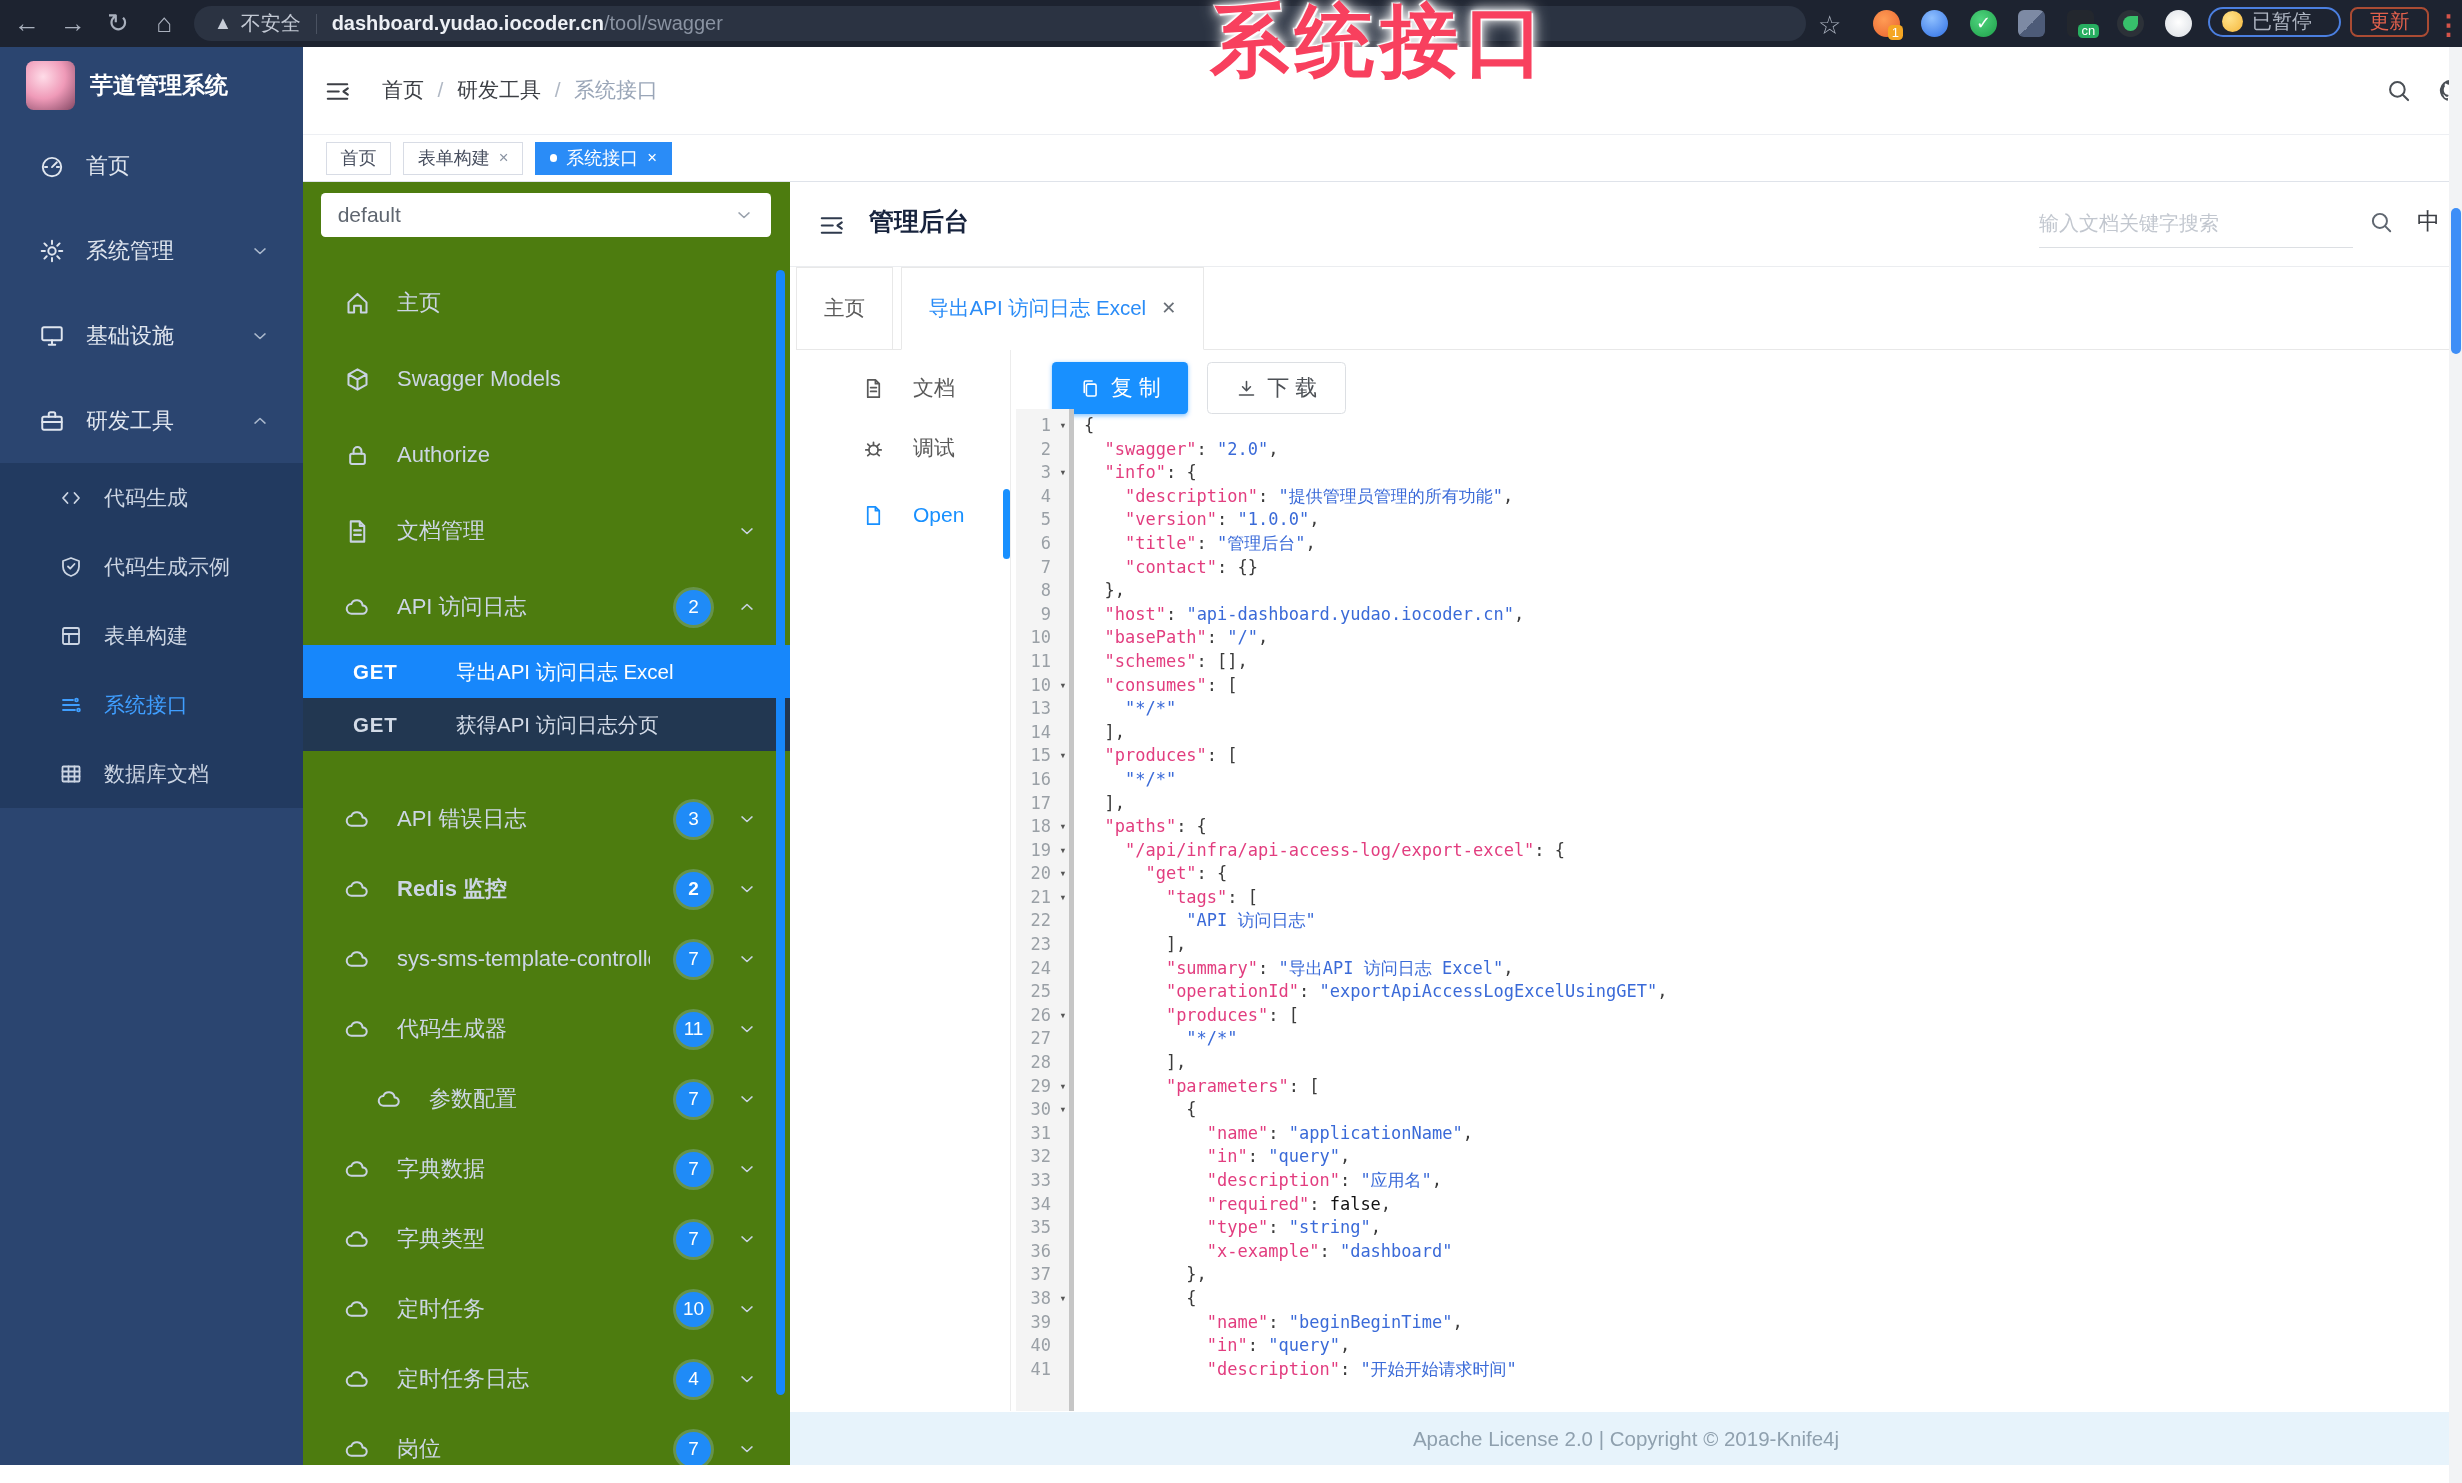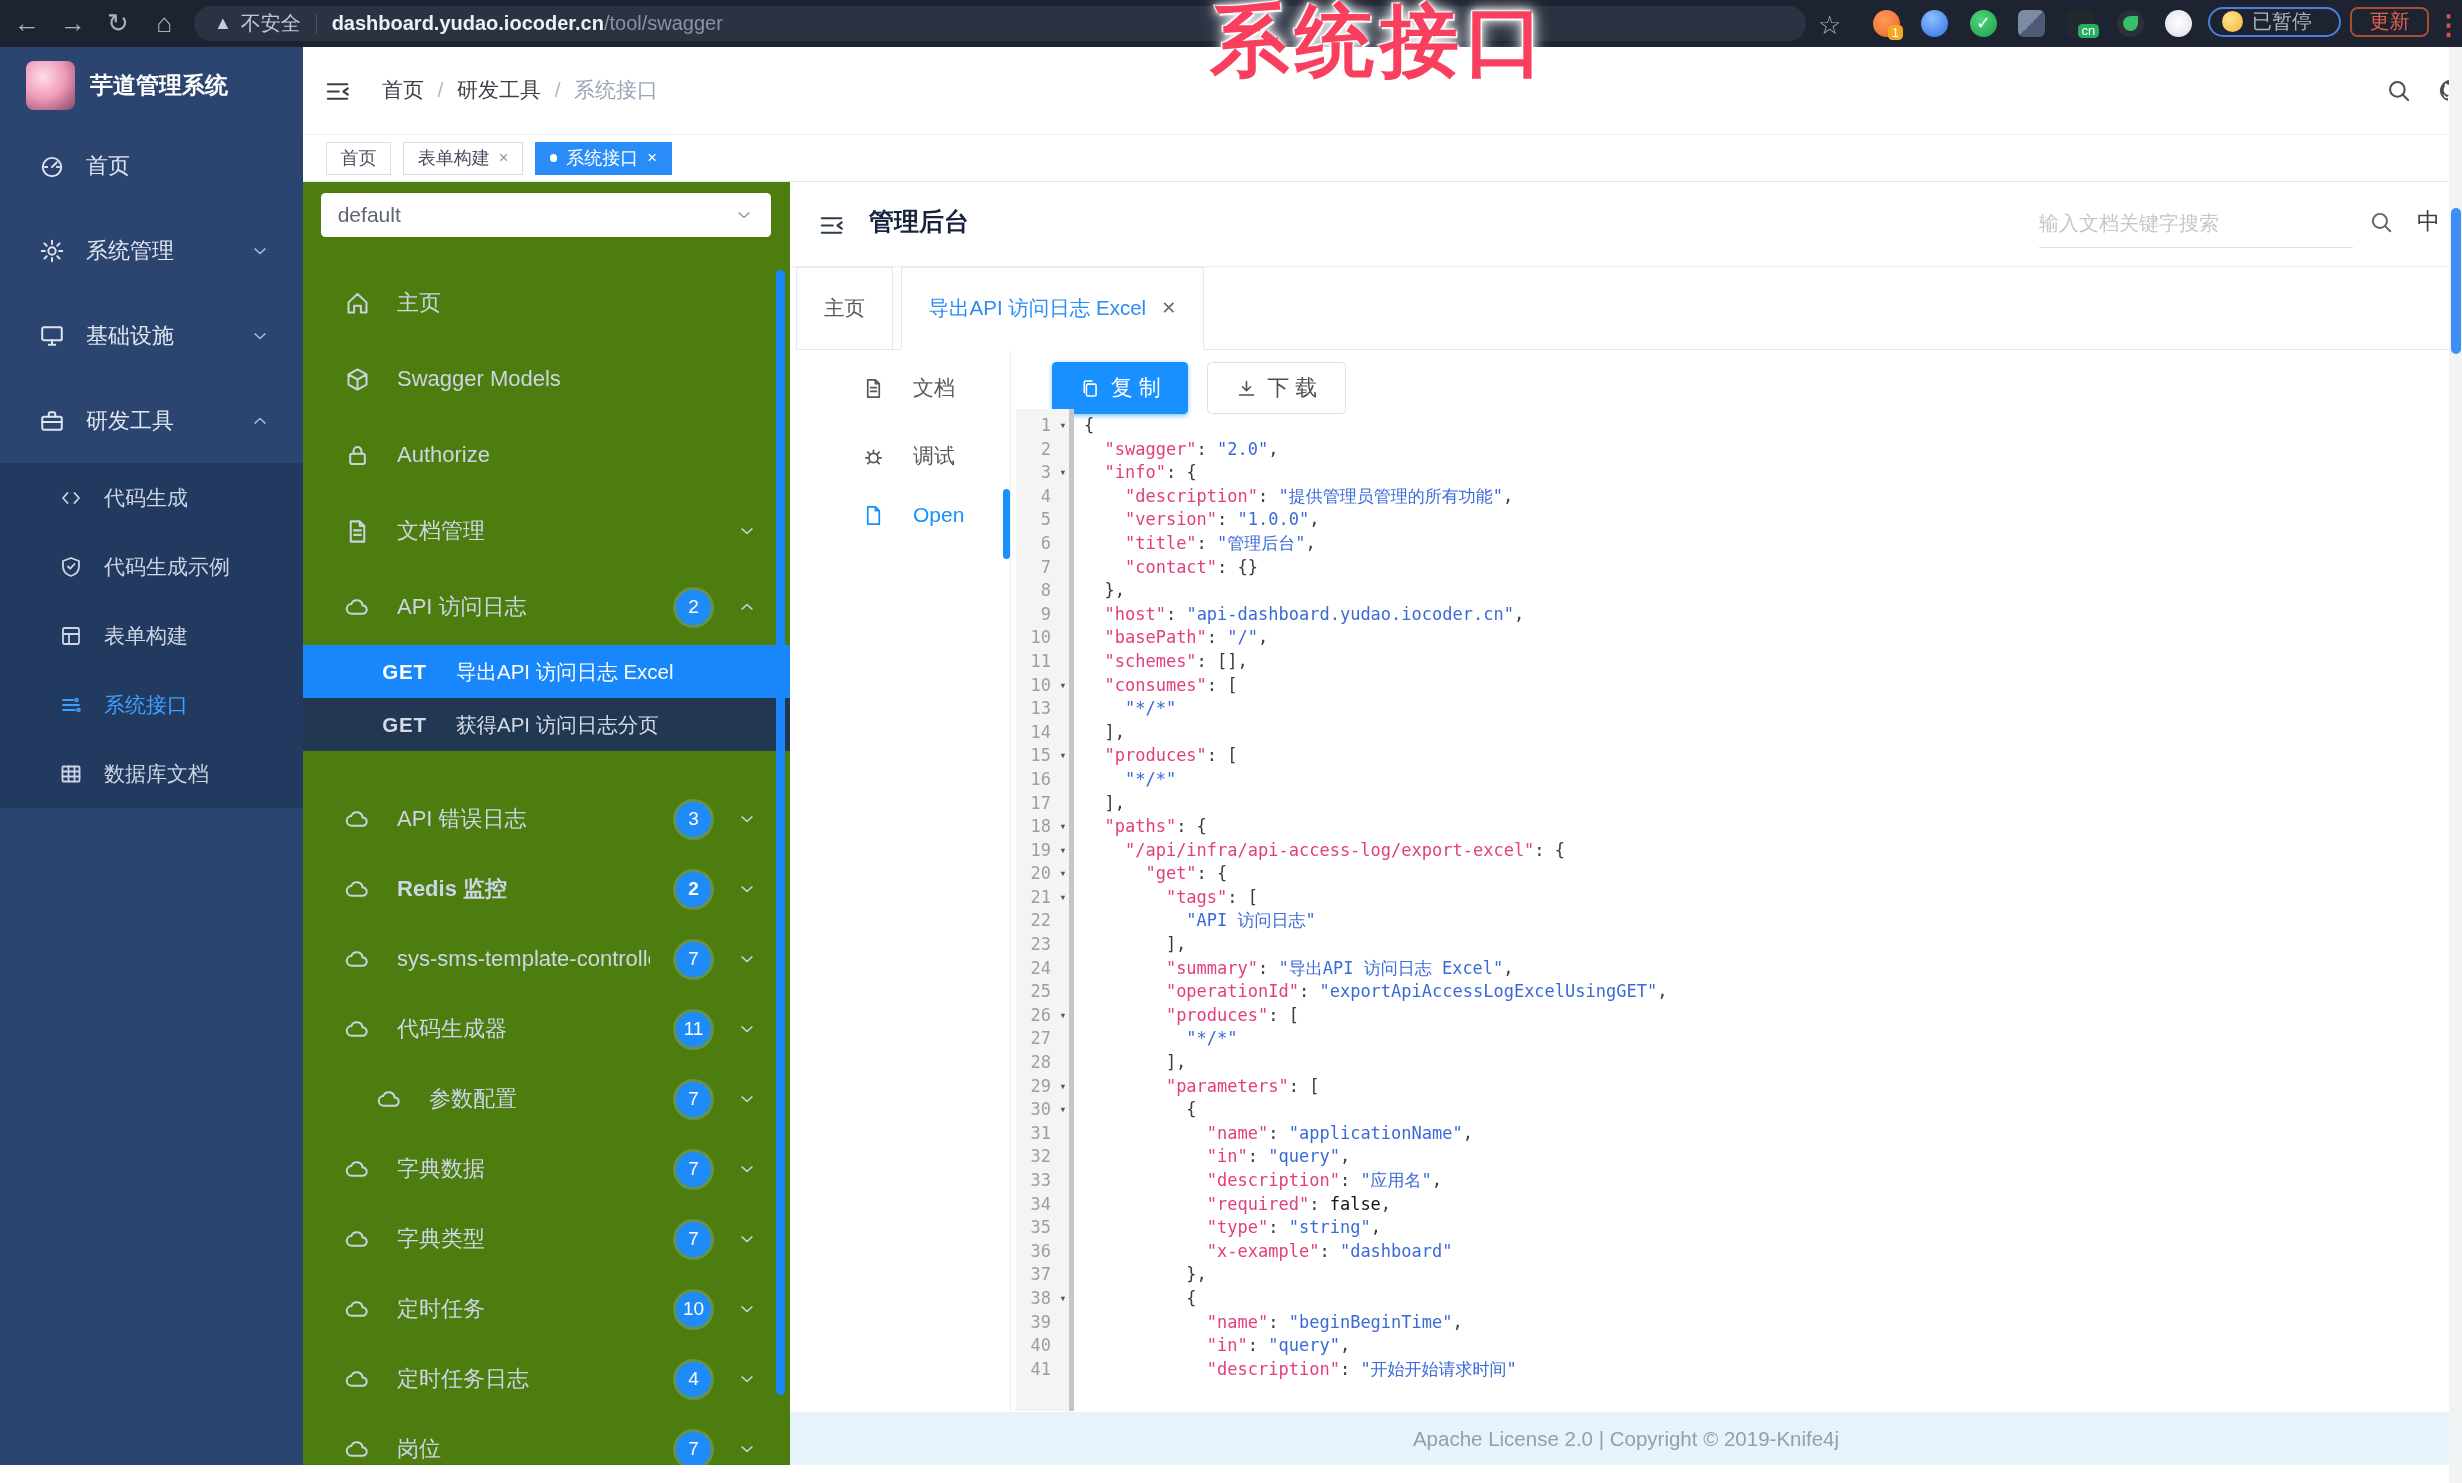--- a/index.html
+++ b/index.html
@@ -54,21 +54,21 @@
   .sw{position:absolute;left:303px;top:182px;width:487px;height:1283px;background:#4d7c0f;color:#ccd6e4;overflow:hidden;}
   .sw-select{position:absolute;left:18px;top:10.6px;width:450px;height:44px;background:#fff;border-radius:4.5px;display:flex;align-items:center;padding:0 16.7px;box-sizing:border-box;color:#5f6670;font-size:21px;cursor:pointer;}
   .sw-select .chev{margin-left:auto;width:20px;height:20px;color:#9aa2ad;}
   .sw-items{position:absolute;left:0;top:83px;width:487px;}
   .sw-item{height:76px;display:flex;align-items:center;padding:0 33px 0 41px;gap:26px;font-size:22px;cursor:pointer;box-sizing:border-box;}
   .sw-item svg{width:27px;height:27px;flex:none;color:#c9d3e2;}
   .sw-item .lbl{flex:1;white-space:nowrap;overflow:hidden;}
   .sw-item .chev{width:20px;height:20px;color:#9fb0c5;flex:none;}
   .badge{min-width:35px;height:35px;border-radius:17.4px;background:#1f8bf7;color:#fff;font-size:19px;display:flex;align-items:center;justify-content:center;padding:0 4.5px;box-sizing:border-box;box-shadow:0 0 0 3px rgba(180,215,255,.25);flex:none;}
   .api-row{height:53px;display:flex;align-items:center;padding-left:50px;font-size:20.5px;color:#d3dbe7;cursor:pointer;}
-  .api-row .method{width:103px;font-weight:bold;letter-spacing:0.8px;text-align:center;}
+  .api-row .method{width:103px;font-weight:bold;letter-spacing:0.8px;}
   .api-row.active{background:#1787fb;color:#fff;}
   .api-row.plain{background:#223751;}
   .sw-scroll{position:absolute;left:473px;top:88px;width:9px;height:1125px;background:#1787fb;border-radius:4.5px;}
 
   
   .doc{position:absolute;left:790px;top:182px;width:1672px;height:1283px;background:#fff;}
   .doc-hdr{position:absolute;left:0;top:0;width:1672px;height:85px;border-bottom:0.8px solid #ebedf0;box-sizing:border-box;}
   .doc-hdr .fold{position:absolute;left:27px;top:29px;width:29px;height:29px;color:#2f3a4d;}
   .doc-title{position:absolute;left:79px;top:23px;font-size:25px;font-weight:600;color:#17233d;}
   .search-wrap{position:absolute;left:1249px;top:18px;width:314px;height:47px;border-bottom:1.5px solid #dcdfe3;color:#c2c7cf;font-size:20px;display:flex;align-items:center;}
@@ -546,21 +546,21 @@
 
     <div id="side-tabs">
         <div class="stab" style="left: 72px; top: 192px;">
           <span style="width: 23px; height: 23px;">
             <svg viewBox="0 0 24 24" fill="none" stroke="currentColor" stroke-width="1.8" stroke-linecap="round" stroke-linejoin="round" style="width:100%;height:100%;display:block">
               <path d="M6 3h8l4 4v14H6z M14 3v4h4 M9 11h6 M9 15h6"></path>
             </svg>
           </span>
           <span>文档</span>
         </div>
-        <div class="stab" style="left: 72px; top: 260px; text-align: right;">
+        <div class="stab" style="left: 72px; top: 252px; text-align: right;">
           <span style="width: 23px; height: 23px;">
             <svg viewBox="0 0 24 24" fill="none" stroke="currentColor" stroke-width="1.8" stroke-linecap="round" stroke-linejoin="round" style="width:100%;height:100%;display:block">
               <circle cx="12" cy="13.5" r="4.8"></circle>
               <path d="M12 8.7V5.5 M8.7 10 6 7.5 M15.3 10 18 7.5 M7.2 13.5H4 M20 13.5h-3.2 M8.7 17 6 19.5 M15.3 17 18 19.5"></path>
             </svg>
           </span>
           <span>调试</span>
         </div>
         <div class="stab active" style="left: 72px; top: 321px;">
           <span style="width: 23px; height: 23px;">

